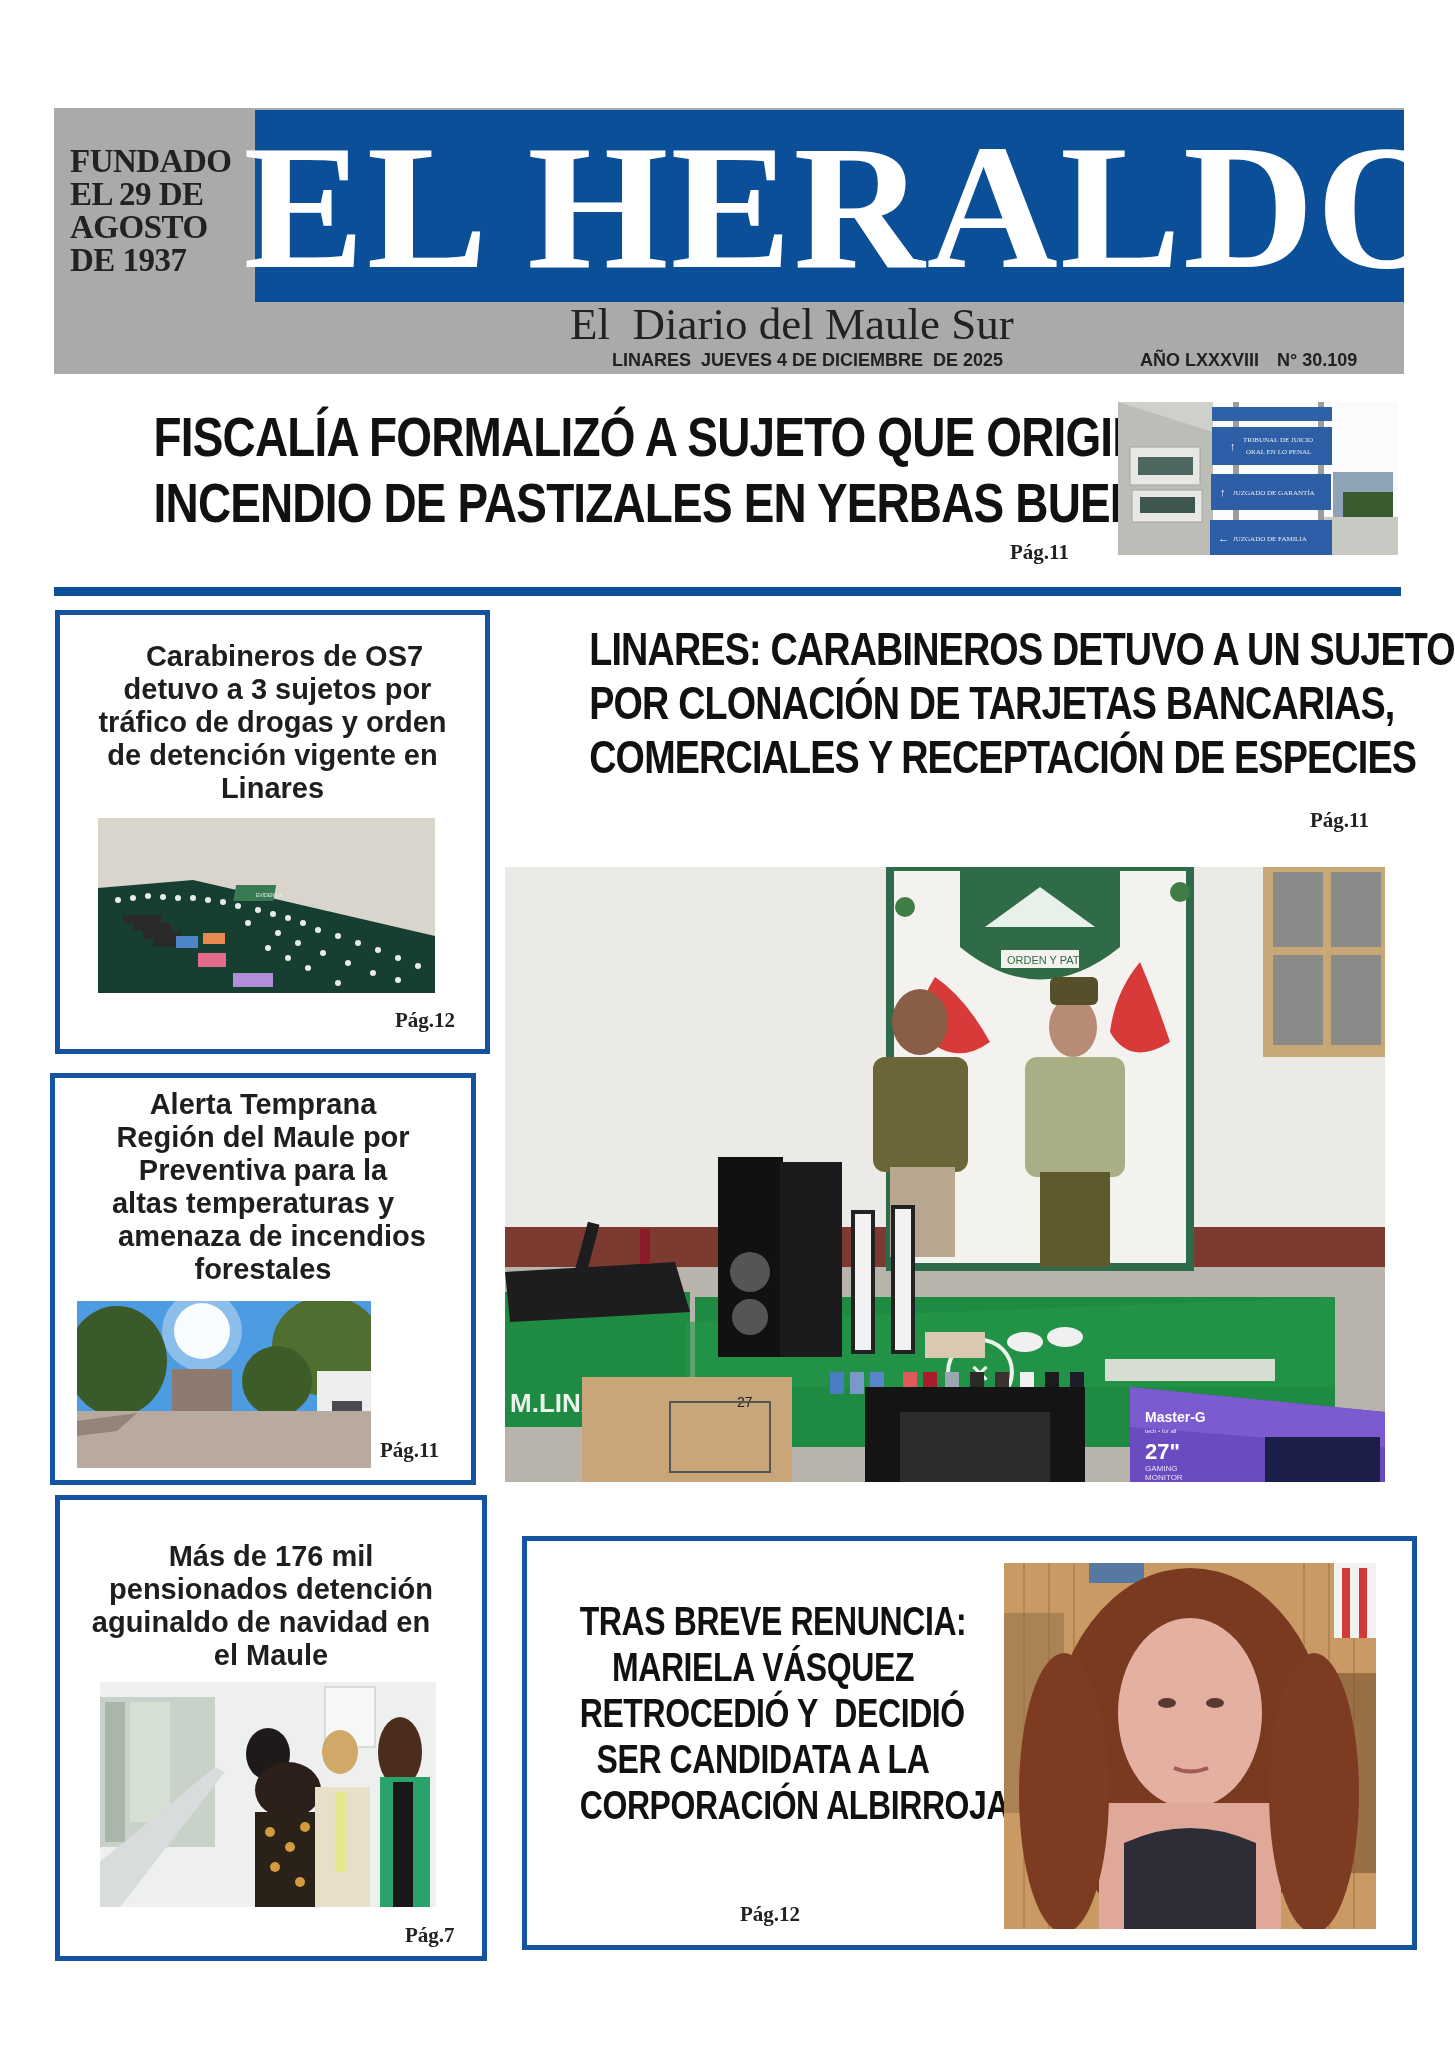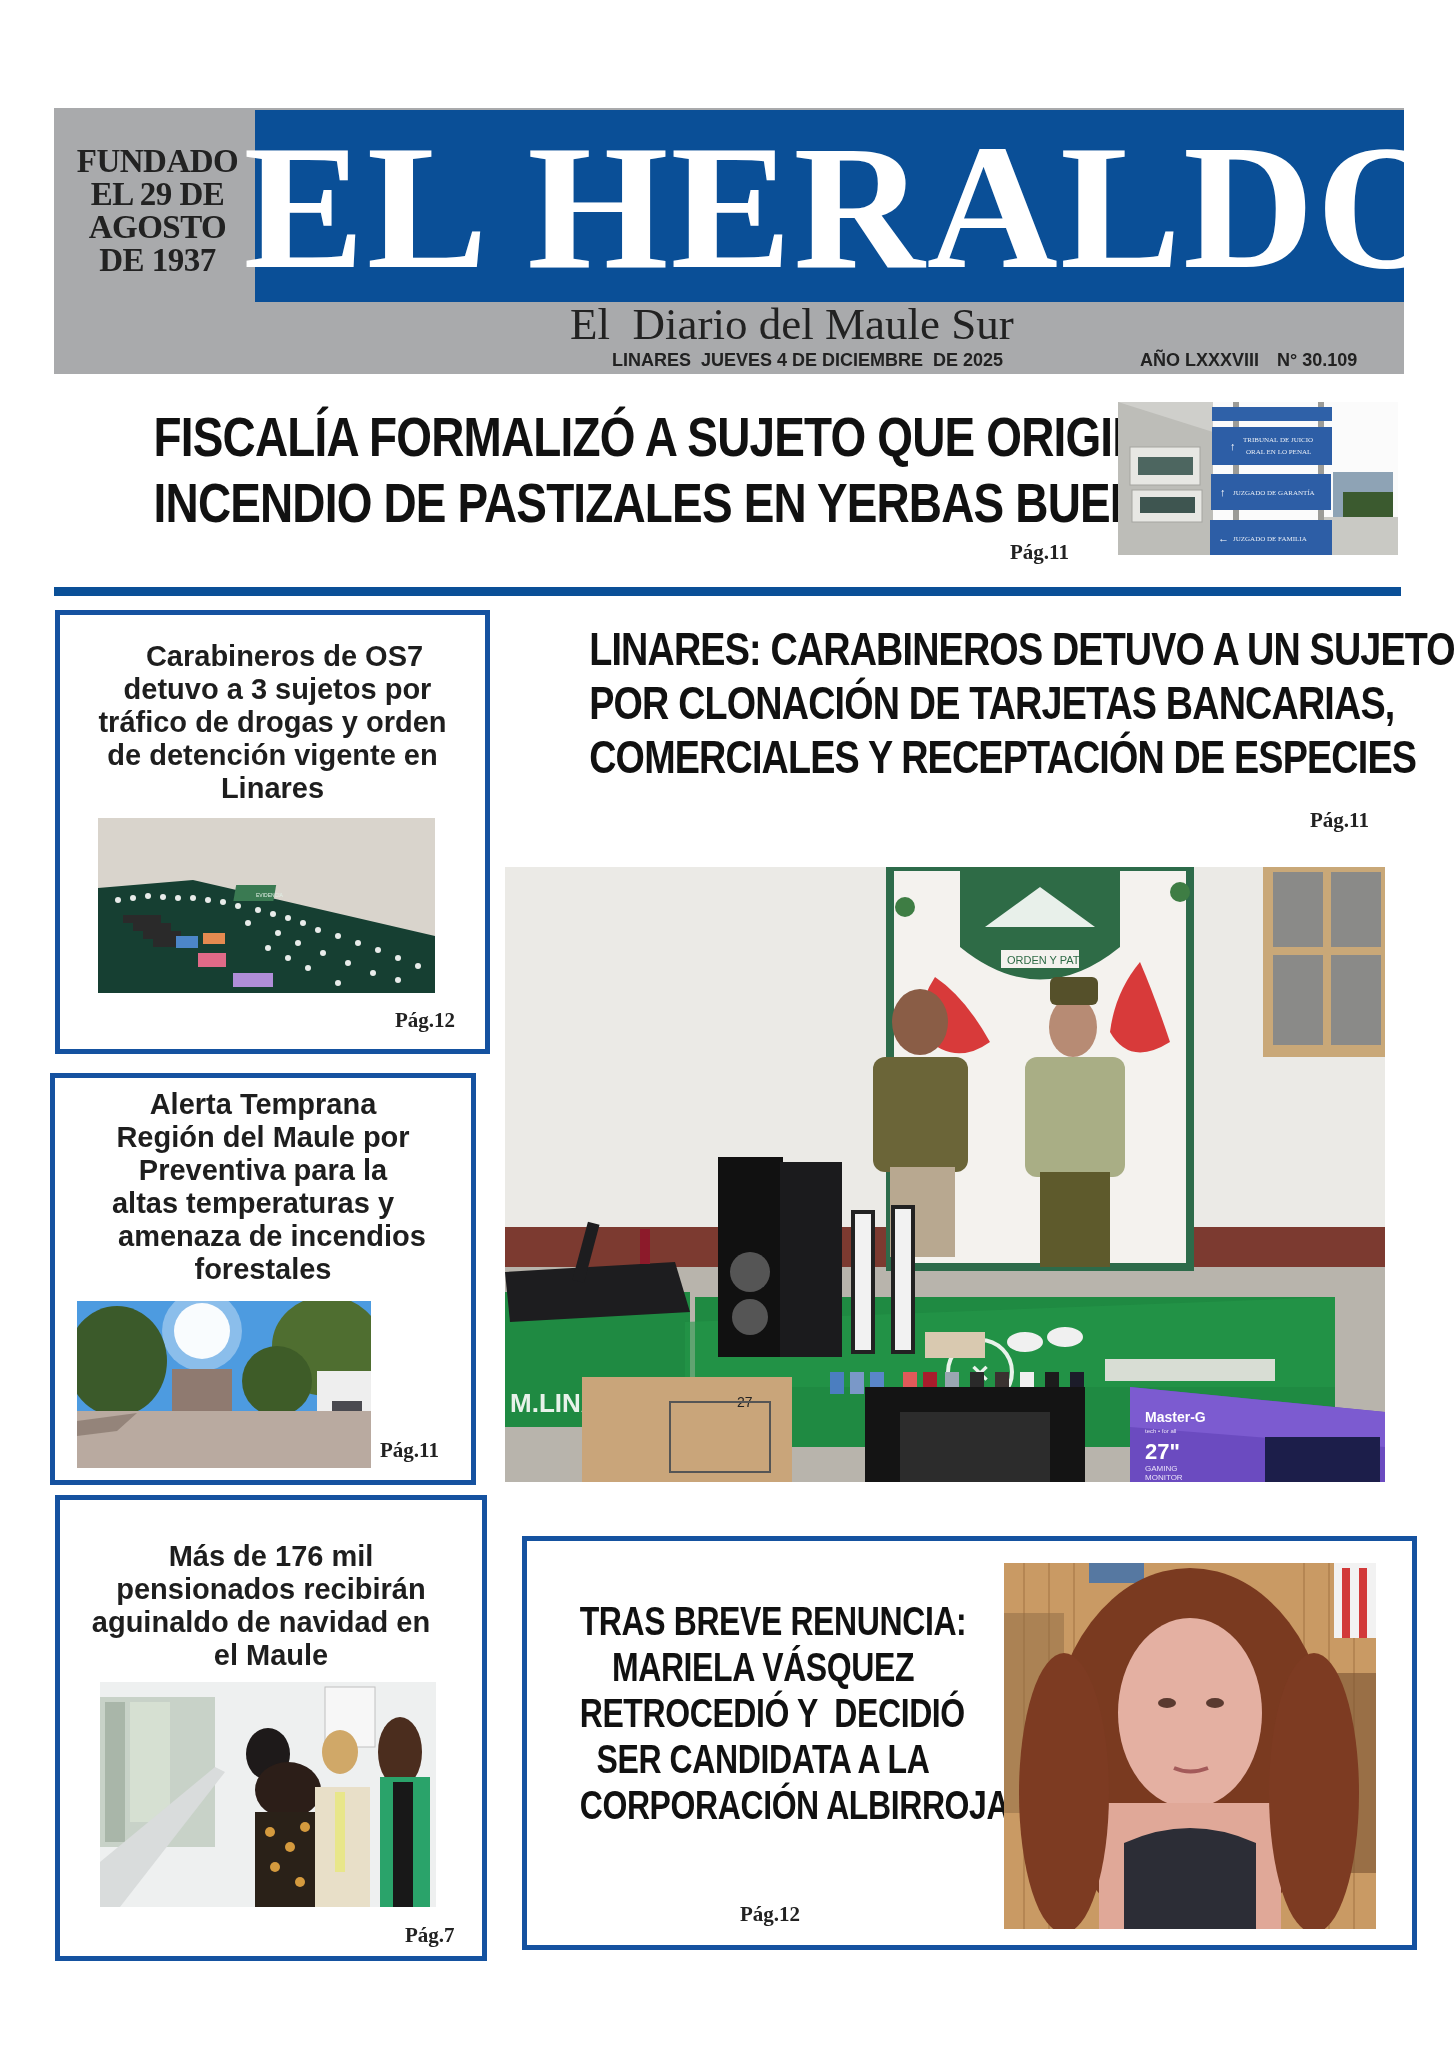--- a/index.html
+++ b/index.html
@@ -4,21 +4,21 @@
 <style>
   * { box-sizing: border-box; margin: 0; padding: 0; }
   html, body { width: 1455px; height: 2048px; background: #ffffff; overflow: hidden; }
   body { position: relative; font-family: "Liberation Sans", sans-serif; color: #1a1a1a; }
 
   .abs { position: absolute; }
 
   
   .masthead { left: 54px; top: 108px; width: 1350px; height: 266px; background: #a9aaac; }
   .founded { left: 70px; top: 145px; width: 175px; font-family: "Liberation Serif", serif; font-weight: bold;
-             font-size: 33px; line-height: 33px; text-align: center; color: #222; letter-spacing: -0.5px; }
+             font-size: 33px; line-height: 33px; color: #222; letter-spacing: -0.5px; }
   .logo-box { left: 255px; top: 110px; width: 1149px; height: 192px; background: #0a4f97; }
   .logo-text { left: 255px; top: 112px; width: 1149px; height: 190px; font-family: "Liberation Serif", serif;
                font-weight: bold; font-size: 178px; line-height: 190px; color: #ffffff; text-align: center;
                letter-spacing: 2px; white-space: nowrap; transform: scaleX(1.02); }
   .tagline { left: 570px; top: 300px; font-family: "Liberation Serif", serif; font-size: 45px; line-height: 48px; color: #222; }
   .dateline { left: 612px; top: 350px; font-family: "Liberation Sans", sans-serif; font-weight: bold; font-size: 18px; color: #222; white-space: nowrap; }
   .issue { left: 1140px; top: 350px; font-family: "Liberation Sans", sans-serif; font-weight: bold; font-size: 18px; color: #222; white-space: nowrap; }
   .issue span { margin-right: 18px; }
 
   
@@ -195,21 +195,21 @@
       <rect x="0" y="110" width="294" height="57" fill="#b9aaa0"></rect>
       <polygon points="0,120 60,112 40,130 0,135" fill="#7b6a60" opacity="0.6"></polygon>
     </svg>
   </div>
   <div class="pag" style="position:absolute; left:325px; top:360px;">Pág.11</div>
 </div>
 
 <div class="abs box box3">
   <div class="box-title" style="top: 40px;">
     <div>Más de 176 mil</div>
-    <div>pensionados recibirán</div>
+    <div>pensionados detención</div>
     <div style="padding-right:20px;">aguinaldo de navidad en</div>
     <div>el Maule</div>
   </div>
   <div class="photo" style="left:40px; top:182px; width:336px; height:225px;">
     <svg width="336" height="225" viewBox="0 0 336 225">
       <rect width="336" height="225" fill="#eef0f0"></rect>
       <rect x="0" y="15" width="115" height="150" fill="#c8d2c8"></rect>
       <rect x="5" y="20" width="20" height="140" fill="#a9b6a9"></rect>
       <rect x="30" y="20" width="40" height="120" fill="#d6e0d2"></rect>
       <polygon points="0,180 115,85 125,90 20,225 0,225" fill="#d9dcdc"></polygon>

